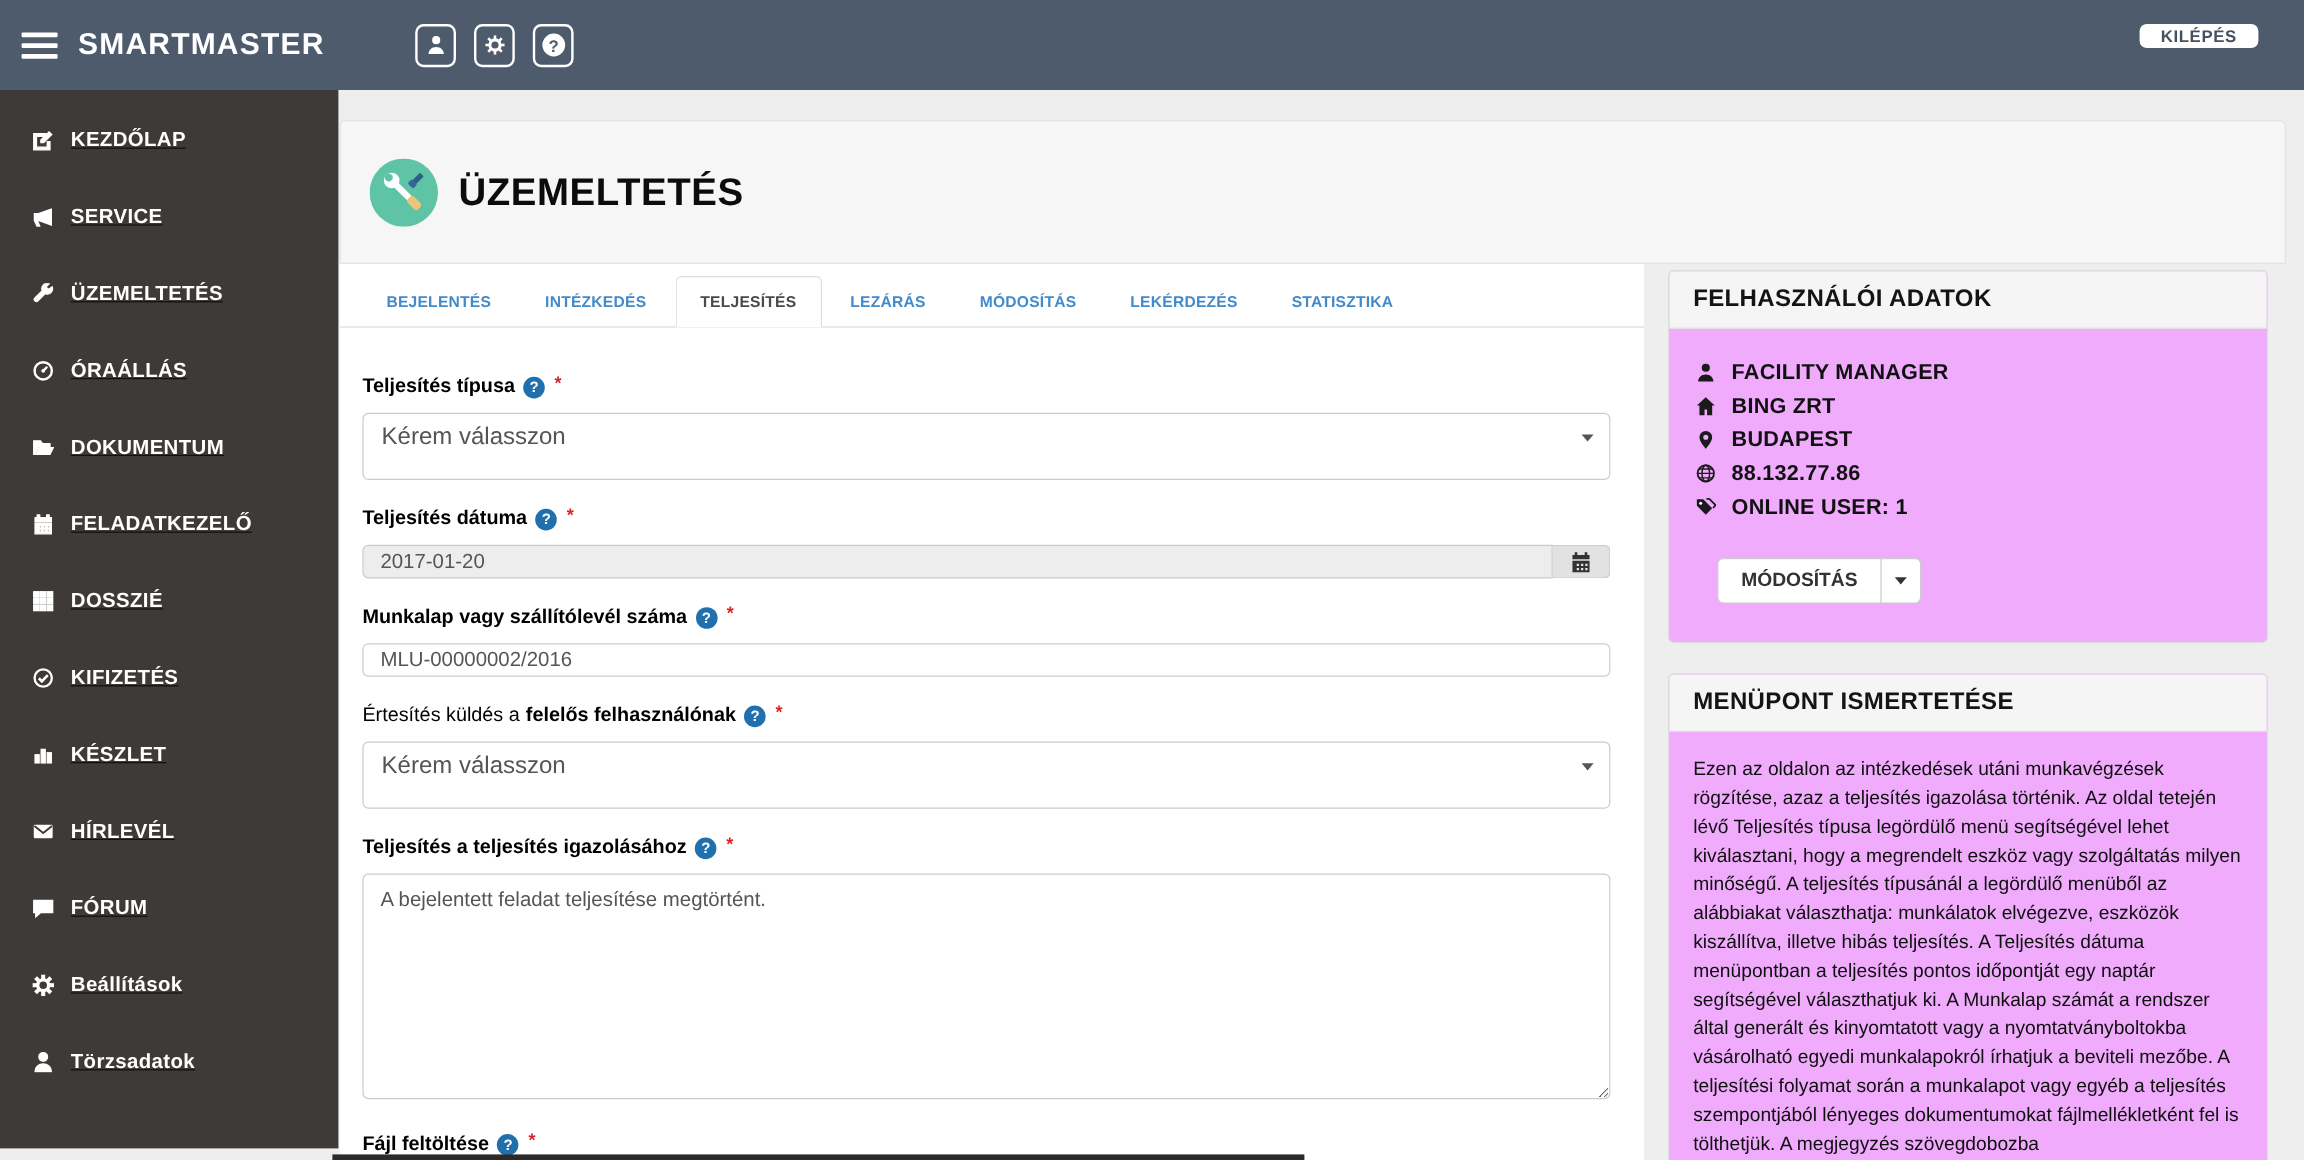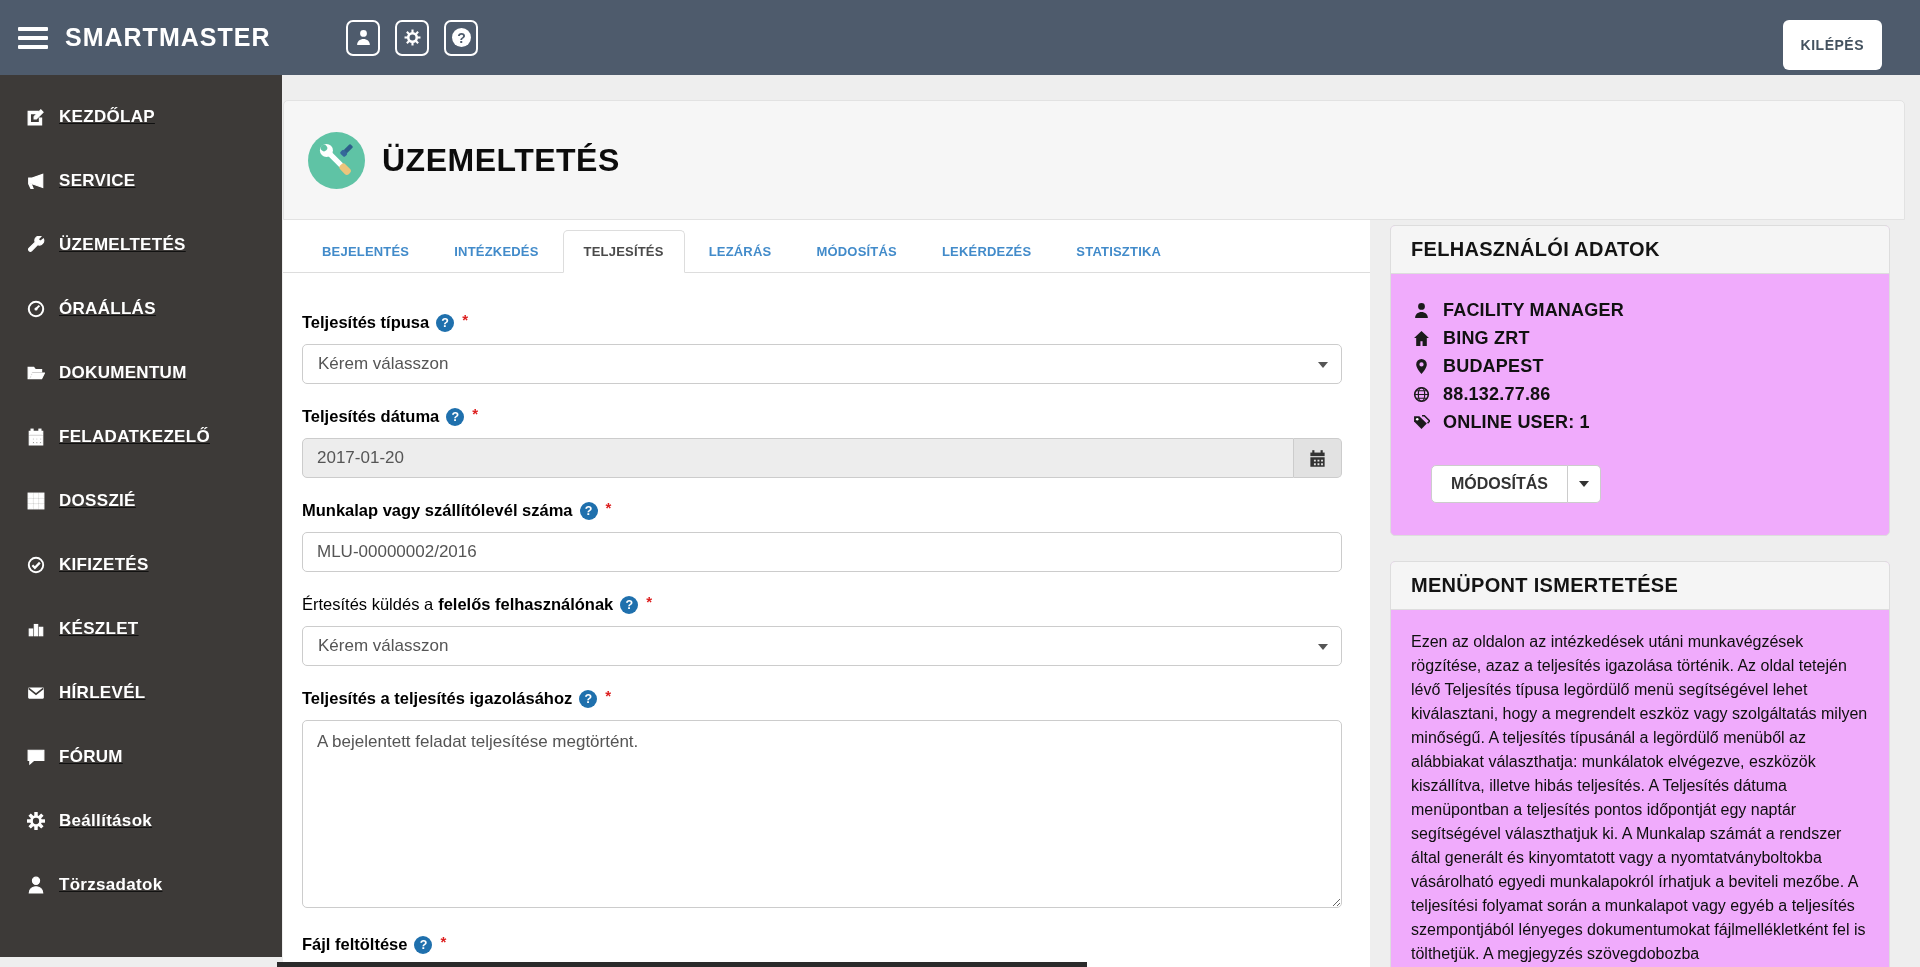--- a/index.html
+++ b/index.html
@@ -23,21 +23,21 @@
     width:34px; height:36px; border:2px solid #fff; border-radius:7px;
     background:transparent; display:flex; align-items:center; justify-content:center;
     color:#fff; cursor:pointer;
   }
   .tb-btn svg { width:17px; height:17px; fill:#fff; }
   .help-inv {
     width:19px; height:19px; border-radius:50%; background:#fff; color:#4e5b6c;
     font-size:14px; font-weight:700; display:flex; align-items:center; justify-content:center;
   }
   .logout {
-    position:absolute; right:38px; top:20px; height:50px; padding:0 18px;
+    position:absolute; right:38px; top:20px; height:20px; padding:0 18px;
     background:#fff; color:#44525f; border:none; border-radius:6px;
     font-family:inherit; font-size:14px; font-weight:700; letter-spacing:.5px; cursor:pointer;
   }
   
   .sidebar {
     position:absolute; left:0; top:65px; width:282px; height:892px;
     background:#3d3a38; padding-top:20px; z-index:20;text-decoration:underline;
   }
   .side-item {
     height:64px; display:flex; align-items:center; padding-left:26px; cursor:pointer; color:#fff;
@@ -72,30 +72,30 @@
   .field-label { display:flex; align-items:center; margin-bottom:12px; }
   .lbl { font-size:16.5px; font-weight:700; color:#000000; }
   .lbl-light { font-weight:400; }
   .help {
     width:18px; height:18px; border-radius:50%; background:#1f70ad; color:#fff;
     font-size:12.5px; font-weight:700; display:inline-flex; align-items:center; justify-content:center;
     margin-left:7px; cursor:pointer; flex:0 0 18px;
   }
   .req { color:#dd1f1f; font-weight:700; font-size:15px; margin-left:8px; position:relative; top:-3px; }
   .select {
-    position:relative; height:40px; border:1px solid #ccc; border-radius:5px; background:#fff;
-    padding:0 30px 0 15px; line-height:38px; font-size:17px; color:#555; cursor:pointer;
+    position:relative; height:56px; border:1px solid #ccc; border-radius:5px; background:#fff;
+    padding:0 30px 0 15px; line-height:38px; font-size:20px; color:#555; cursor:pointer;
   }
   .caret {
     position:absolute; right:13px; top:17px; width:0; height:0;
     border-left:5px solid transparent; border-right:5px solid transparent; border-top:6px solid #555;
   }
   .input-group { display:flex; width:100%; }
   .text-input {
-    width:100%; height:40px; border:1px solid #ccc; border-radius:5px;
+    width:100%; height:28px; border:1px solid #ccc; border-radius:5px;
     padding:0 14px; font-family:inherit; font-size:17px; color:#555; background:#fff;
   }
   .text-input.date { flex:1; border-radius:5px 0 0 5px; background:#ededed; color:#555; }
   .addon {
     width:48px; background:#e2e2e2; border:1px solid #ccc; border-left:none;
     border-radius:0 5px 5px 0; display:flex; align-items:center; justify-content:center; cursor:pointer;
   }
   .addon svg { width:19px; height:19px; fill:#333; }
   textarea.comment {
     width:100%; height:188px; border:1px solid #ccc; border-radius:5px;

